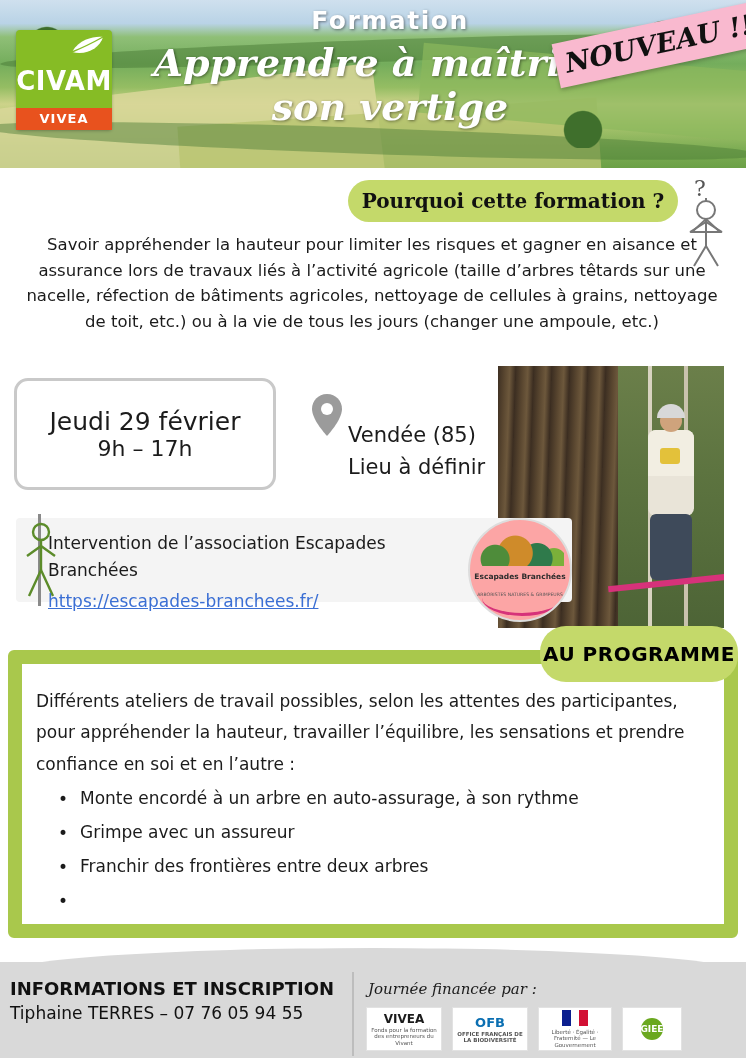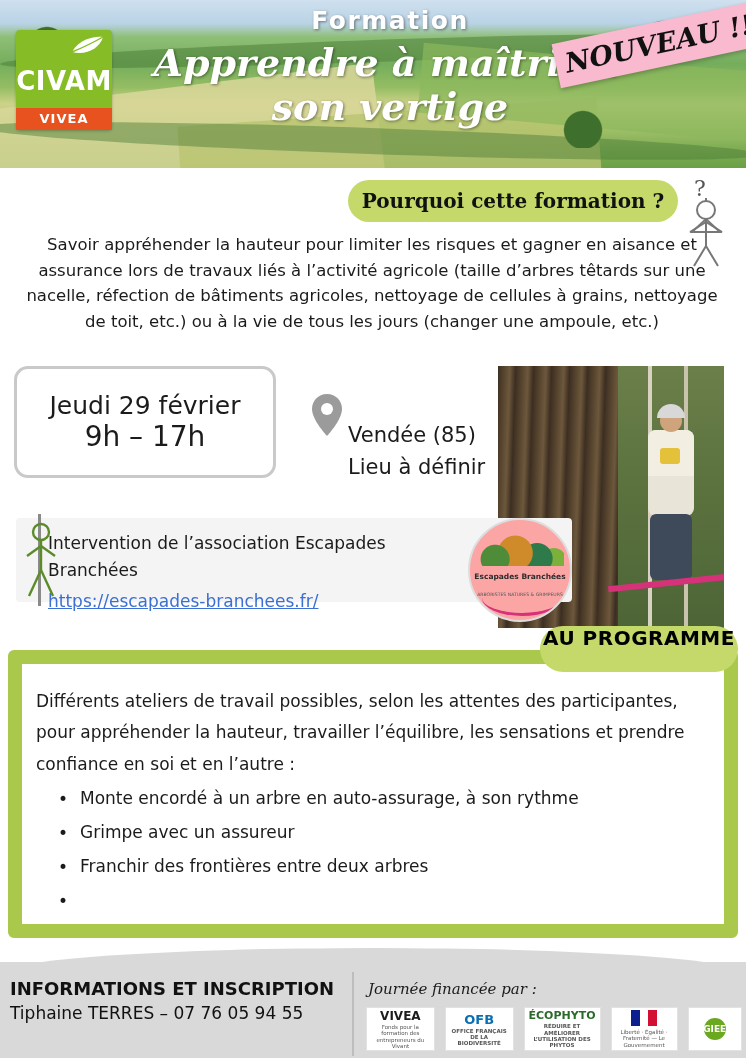--- a/index.html
+++ b/index.html
@@ -154,35 +154,35 @@
     position: absolute; left: 22px; top: 232px; width: 700px;
     text-align: center;
     font-family: "DejaVu Sans", sans-serif;
     font-size: 16.5px;
     line-height: 1.55;
     color: #1b1b1b;
   }
 
   
   .date-box {
-    position: absolute; left: 14px; top: 366px;
+    position: absolute; left: 14px; top: 378px;
     width: 262px; height: 112px;
     border: 3px solid #c9c9c9;
     border-radius: 14px;
     display: flex; flex-direction: column;
     align-items: center; justify-content: center;
     background: #ffffff;
   }
   .date-box .d1 {
     font-family: "DejaVu Sans", sans-serif;
     font-size: 25px; color: #1b1b1b;
   }
   .date-box .d2 {
     font-family: "DejaVu Sans", sans-serif;
-    font-size: 28px; color: #1b1b1b;
+    font-size: 22px; color: #1b1b1b;
   }
 
   .pin {
     position: absolute; left: 310px; top: 392px;
     width: 34px; height: 46px;
   }
   .place {
     position: absolute; left: 348px; top: 410px;
     font-family: "DejaVu Sans", sans-serif;
     font-size: 21px; color: #1b1b1b;
@@ -294,24 +294,24 @@
   }
   .assoc-logo .arc {
     position: absolute; left: 12px; top: 60px; width: 80px; height: 36px;
     border-bottom: 3px solid #d6327a;
     border-radius: 0 0 50% 50%;
   }
 
   
   .prog-badge {
     position: absolute; left: 540px; top: 626px;
-    width: 198px; height: 46px;
+    width: 198px; height: 56px;
     background: #c4d96a;
     border-radius: 26px;
-    display: flex; justify-content: center;
+    display: flex; align-items: center; justify-content: center;
   }
   .prog-badge span {
     font-family: "DejaVu Sans", sans-serif;
     font-weight: bold; font-size: 20px; color: #000;
     letter-spacing: .5px;
   }
 
   .prog-frame {
     position: absolute; left: 8px; top: 650px;
     width: 730px; height: 288px;
@@ -536,24 +536,20 @@
 
   <div class="logos-row">
     <div class="flogo vivea">
       <div style="font-size:12px;font-weight:bold;color:#1b1b1b;">VIVEA</div>
       <div class="sub">Fonds pour la formation des entrepreneurs du Vivant</div>
     </div>
     <div class="flogo ofb">
       <div>OFB</div>
       <div class="sub">OFFICE FRANÇAIS DE LA BIODIVERSITÉ</div>
     </div>
-    <div class="flogo ecophyto">
-      <div>ÉCOPHYTO</div>
-      <div class="sub">RÉDUIRE ET AMÉLIORER L’UTILISATION DES PHYTOS</div>
-    </div>
     <div class="flogo rf">
       <div class="rf-flag"></div>
       <div class="sub">Liberté · Égalité · Fraternité — Le Gouvernement</div>
     </div>
     <div class="flogo giee">
       <div class="giee-mark">GIEE</div>
     </div>
   </div>
 
 </div>

